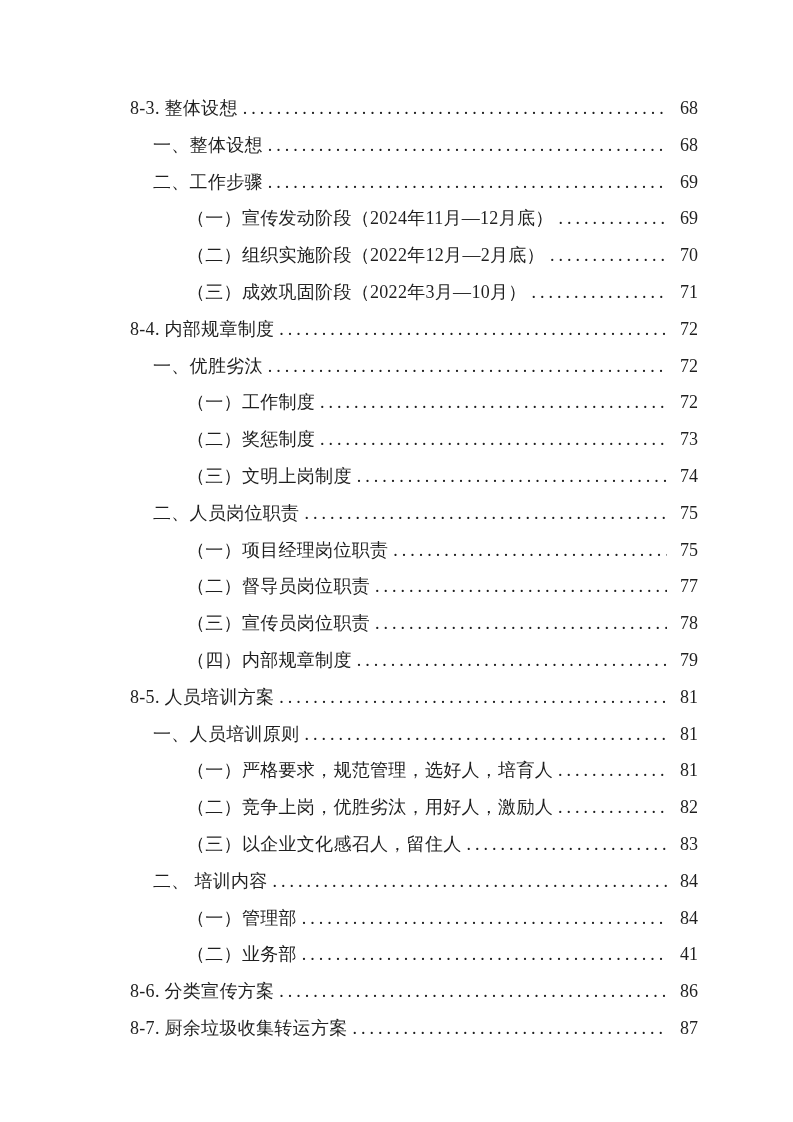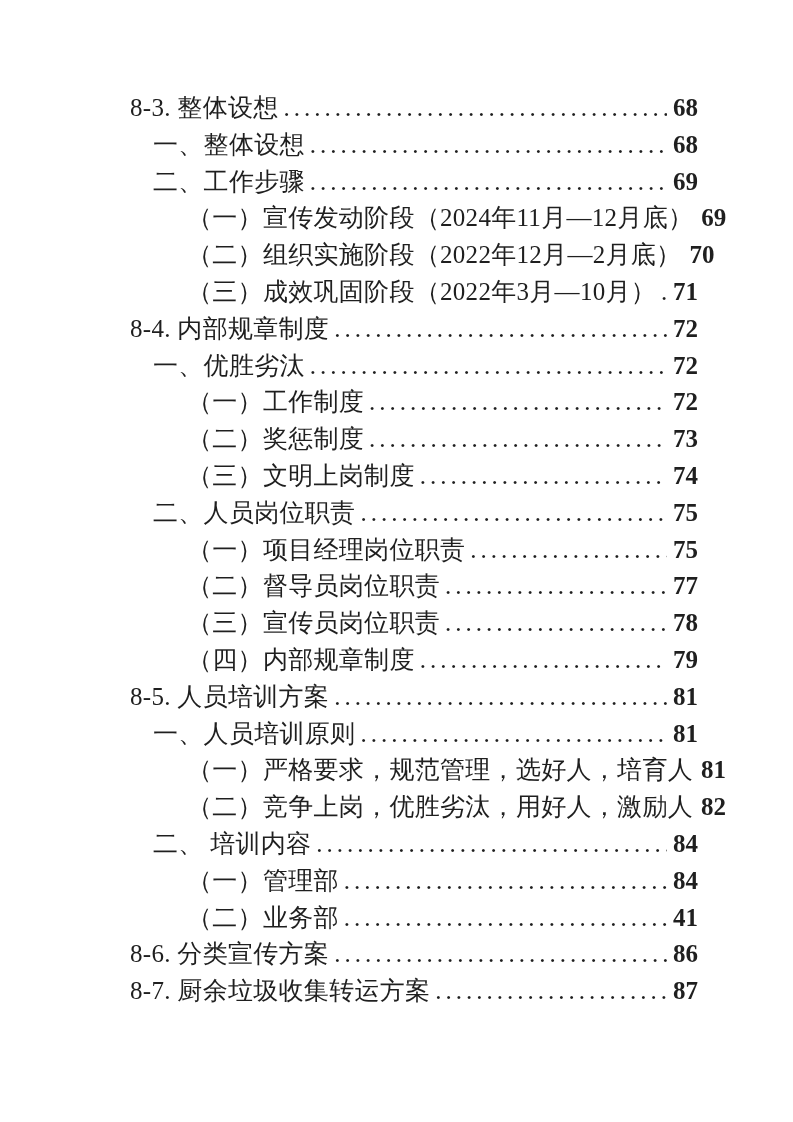--- a/index.html
+++ b/index.html
@@ -20,21 +20,21 @@
     position: absolute;
     left: 130px;
     top: 90px;
     width: 568px;
   }
   .toc-row {
     display: flex;
     align-items: baseline;
     height: 36.8px;
     line-height: 36.8px;
-    font-size: 25px;
+    font-size: 18px;
     white-space: pre;
   }
   .toc-row.level-2 { padding-left: 23px; }
   .toc-row.level-3 { padding-left: 57px; justify-content: space-between; }
   .toc-label {
     flex: 0 0 auto;
     letter-spacing: 0.3px;
   }
   .leader {
     flex: 1 1 auto;
@@ -44,21 +44,20 @@
   }
   .leader::after {
     content: "........................................................................................................................";
     letter-spacing: 4px;
     padding-left: 3px;
   }
   .page-num {
     flex: 0 0 auto;
     min-width: 26px;
     text-align: right;
-    font-weight: bold;
   }
 </style>
 </head>
 <body>
 
 <div class="page">
   <div class="toc">
       <div class="toc-row level-1"><span class="toc-label">8-3. 整体设想</span><span class="leader"></span><span class="page-num">68</span></div>
       <div class="toc-row level-2"><span class="toc-label">一、整体设想</span><span class="leader"></span><span class="page-num">68</span></div>
       <div class="toc-row level-2"><span class="toc-label">二、工作步骤</span><span class="leader"></span><span class="page-num">69</span></div>
@@ -72,19 +71,20 @@
       <div class="toc-row level-3"><span class="toc-label">（三）文明上岗制度</span><span class="leader"></span><span class="page-num">74</span></div>
       <div class="toc-row level-2"><span class="toc-label">二、人员岗位职责</span><span class="leader"></span><span class="page-num">75</span></div>
       <div class="toc-row level-3"><span class="toc-label">（一）项目经理岗位职责</span><span class="leader"></span><span class="page-num">75</span></div>
       <div class="toc-row level-3"><span class="toc-label">（二）督导员岗位职责</span><span class="leader"></span><span class="page-num">77</span></div>
       <div class="toc-row level-3"><span class="toc-label">（三）宣传员岗位职责</span><span class="leader"></span><span class="page-num">78</span></div>
       <div class="toc-row level-3"><span class="toc-label">（四）内部规章制度</span><span class="leader"></span><span class="page-num">79</span></div>
       <div class="toc-row level-1"><span class="toc-label">8-5. 人员培训方案</span><span class="leader"></span><span class="page-num">81</span></div>
       <div class="toc-row level-2"><span class="toc-label">一、人员培训原则</span><span class="leader"></span><span class="page-num">81</span></div>
       <div class="toc-row level-3"><span class="toc-label">（一）严格要求，规范管理，选好人，培育人</span><span class="leader"></span><span class="page-num">81</span></div>
       <div class="toc-row level-3"><span class="toc-label">（二）竞争上岗，优胜劣汰，用好人，激励人</span><span class="leader"></span><span class="page-num">82</span></div>
+      <div class="toc-row level-3"><span class="toc-label">（三）以企业文化感召人，留住人</span><span class="leader"></span><span class="page-num">83</span></div>
       <div class="toc-row level-2"><span class="toc-label">二、 培训内容</span><span class="leader"></span><span class="page-num">84</span></div>
       <div class="toc-row level-3"><span class="toc-label">（一）管理部</span><span class="leader"></span><span class="page-num">84</span></div>
       <div class="toc-row level-3"><span class="toc-label">（二）业务部</span><span class="leader"></span><span class="page-num">41</span></div>
       <div class="toc-row level-1"><span class="toc-label">8-6. 分类宣传方案</span><span class="leader"></span><span class="page-num">86</span></div>
       <div class="toc-row level-1"><span class="toc-label">8-7. 厨余垃圾收集转运方案</span><span class="leader"></span><span class="page-num">87</span></div>
     </div>
 </div>
 
 </body></html>

